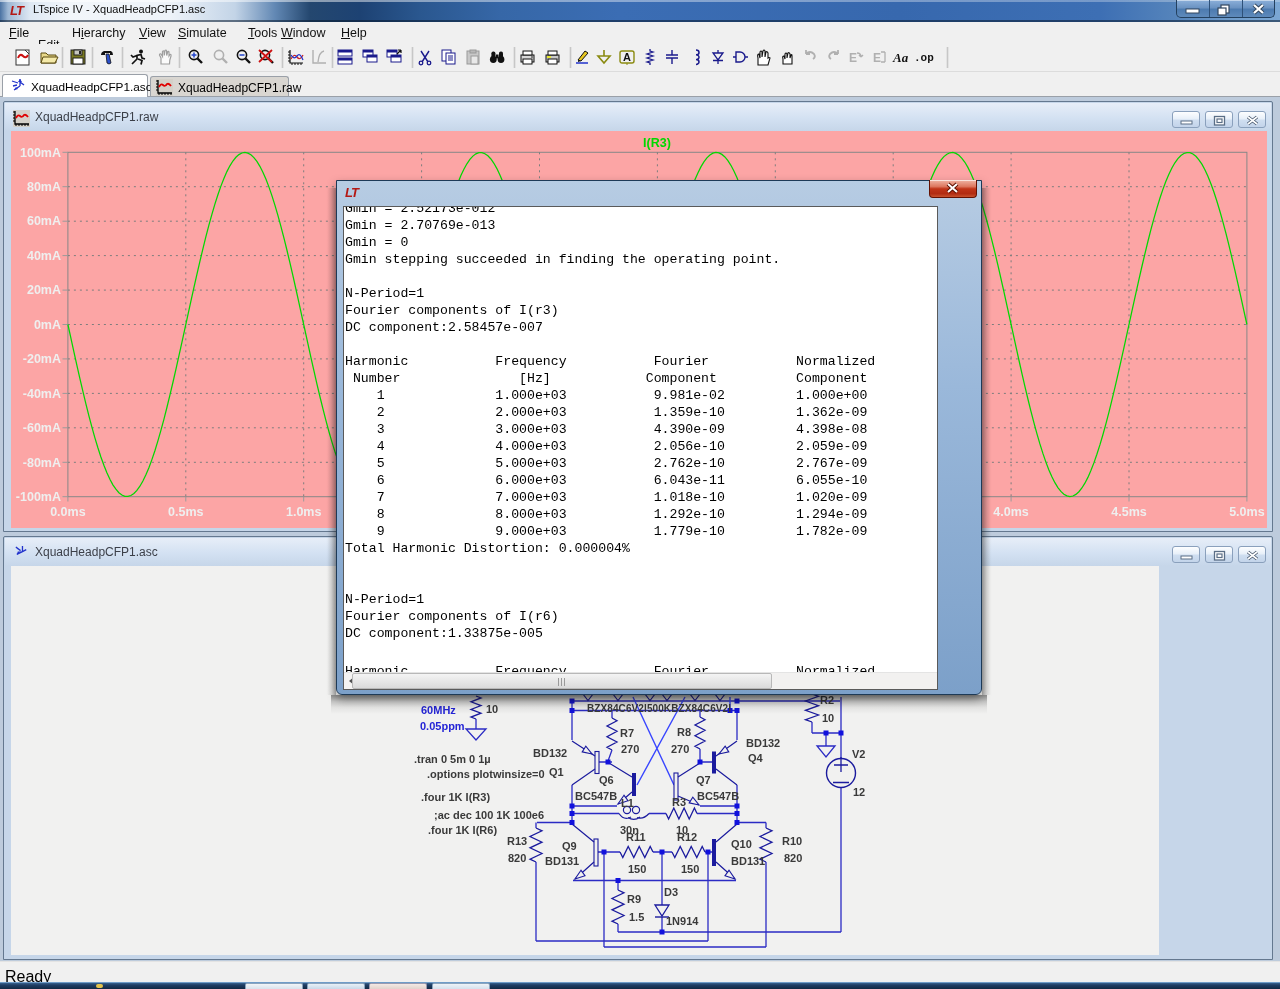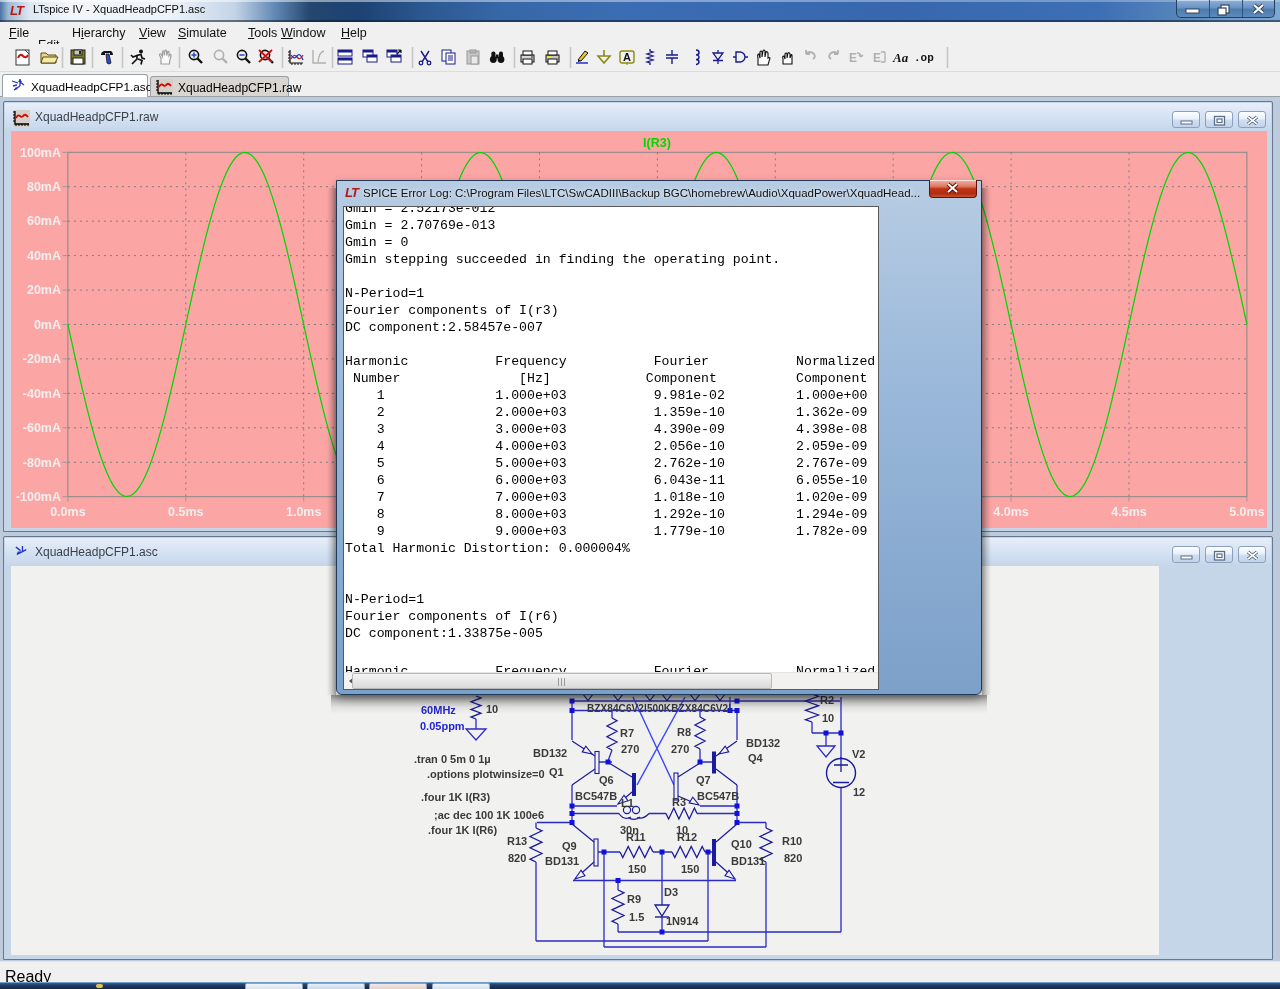--- a/index.html
+++ b/index.html
@@ -435,31 +435,30 @@
 </div>
 
 <div class="abs" style="left:331px;top:695px;width:656px;height:19px;background:linear-gradient(180deg,rgba(25,25,25,.46),rgba(25,25,25,.20) 35%,rgba(25,25,25,.07) 65%,rgba(25,25,25,0))"></div>
 <div class="abs" style="left:982px;top:188px;width:9px;height:507px;background:linear-gradient(90deg,rgba(25,25,25,.30),rgba(25,25,25,.10) 55%,rgba(25,25,25,0))"></div>
 <div class="abs" style="left:327px;top:188px;width:9px;height:507px;background:linear-gradient(270deg,rgba(25,25,25,.30),rgba(25,25,25,.10) 55%,rgba(25,25,25,0))"></div>
 
 <div class="abs" style="left:336px;top:180px;width:646px;height:515px;border-radius:0 0 6px 6px;
  background:linear-gradient(#b7cce3,#9ab8da 40%,#7ca0c9);border:1px solid #1e3a57;
  box-shadow:0 4px 10px rgba(0,0,0,.35)">
  <div class="abs tx" style="left:8px;top:4px;font-size:13px;font-weight:bold;font-style:italic;color:#b41814;letter-spacing:-1px">LT</div>
- <div class="abs tx" style="left:26px;top:6px;font-size:11.5px;color:#101010;text-shadow:0 0 4px rgba(255,255,255,.95)">SPICE Error Log: C:\Program Files\LTC\SwCADIII\Backup BGC\homebrew\Audio\XquadPower\XquadHead...</div>
 
  <div class="abs" style="left:592px;top:-1px;width:48px;height:18px;border:1px solid #641102;border-top:none;border-radius:0 0 4px 4px;
   background:linear-gradient(#f0b4a4,#dd7860 38%,#c03418 52%,#b22c12 80%,#c8522e);box-shadow:inset 0 1px 0 rgba(255,255,255,.65)">
   <svg class="abs" style="left:0;top:0" width="46" height="17">
    <path d="M18,4 L27,12 M27,4 L18,12" stroke="#5d1000" stroke-width="4"></path>
    <path d="M18,4 L27,12 M27,4 L18,12" stroke="#fff" stroke-width="2"></path>
   </svg>
  </div>
 
- <div class="abs" style="left:6px;top:25px;width:536px;height:484px;background:#fff;border:1px solid #5a5a5a;overflow:hidden">
+ <div class="abs" style="left:6px;top:25px;width:595px;height:484px;background:#fff;border:1px solid #5a5a5a;overflow:hidden">
   <pre class="abs" style="left:1px;top:-7px;font-family:'Liberation Mono',monospace;font-size:13.2px;line-height:17px;color:#000">Gmin = 2.52173e-012
 Gmin = 2.70769e-013
 Gmin = 0
 Gmin stepping succeeded in finding the operating point.
 
 N-Period=1
 Fourier components of I(r3)
 DC component:2.58457e-007
 
 Harmonic           Frequency           Fourier           Normalized

